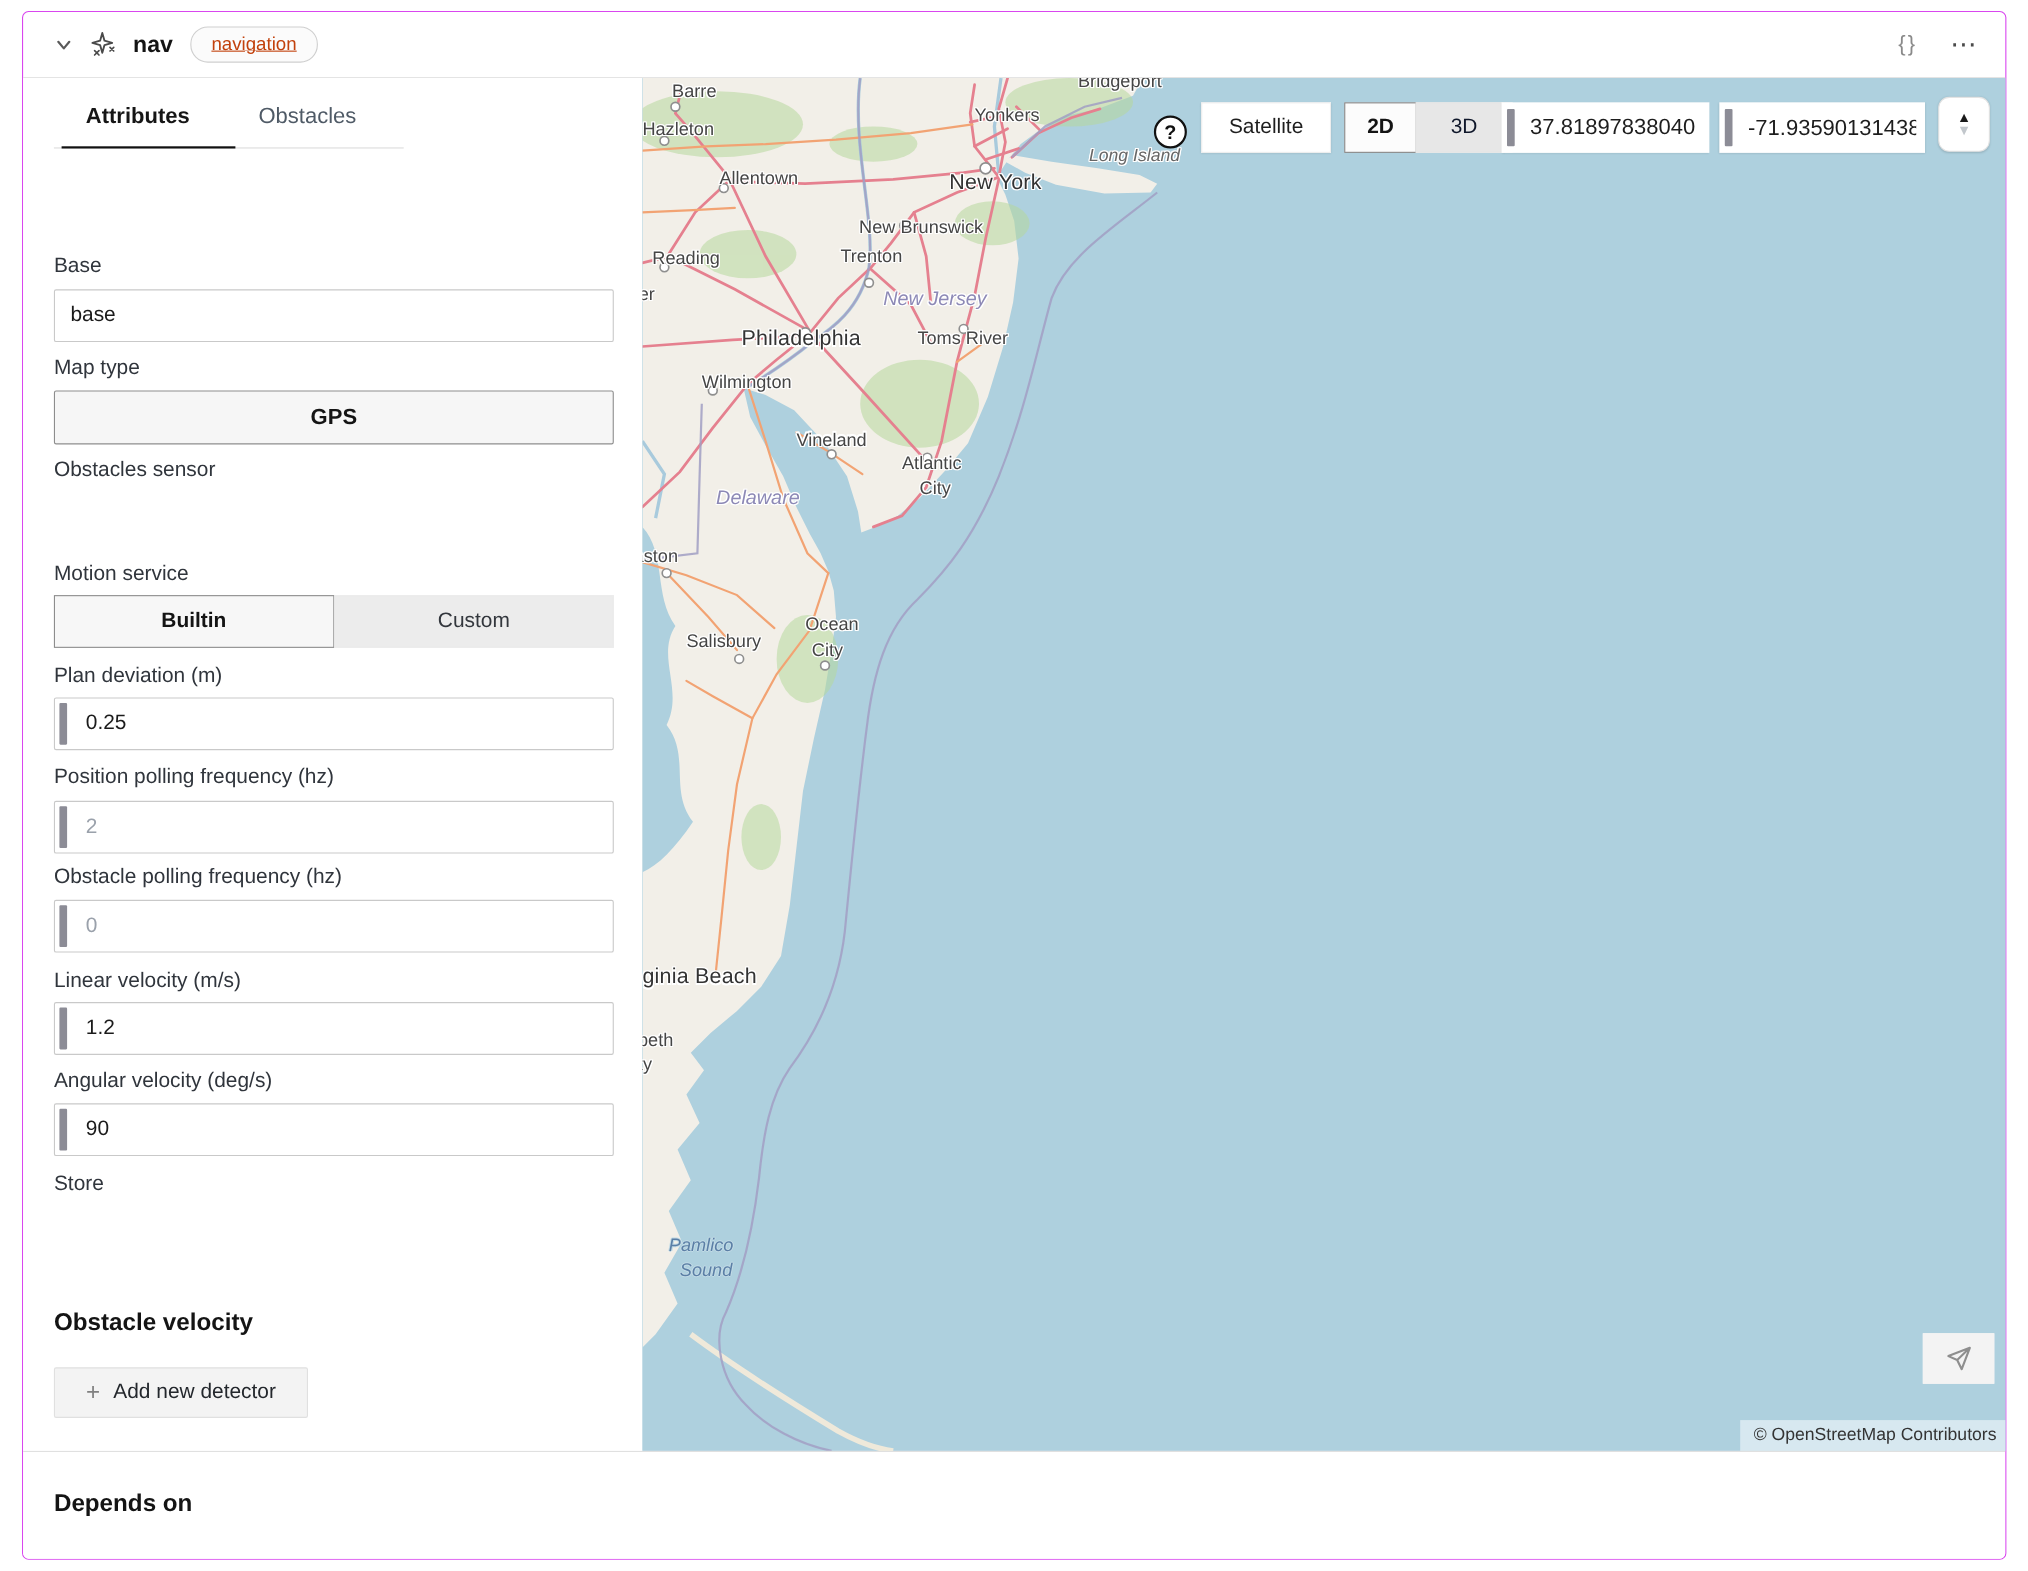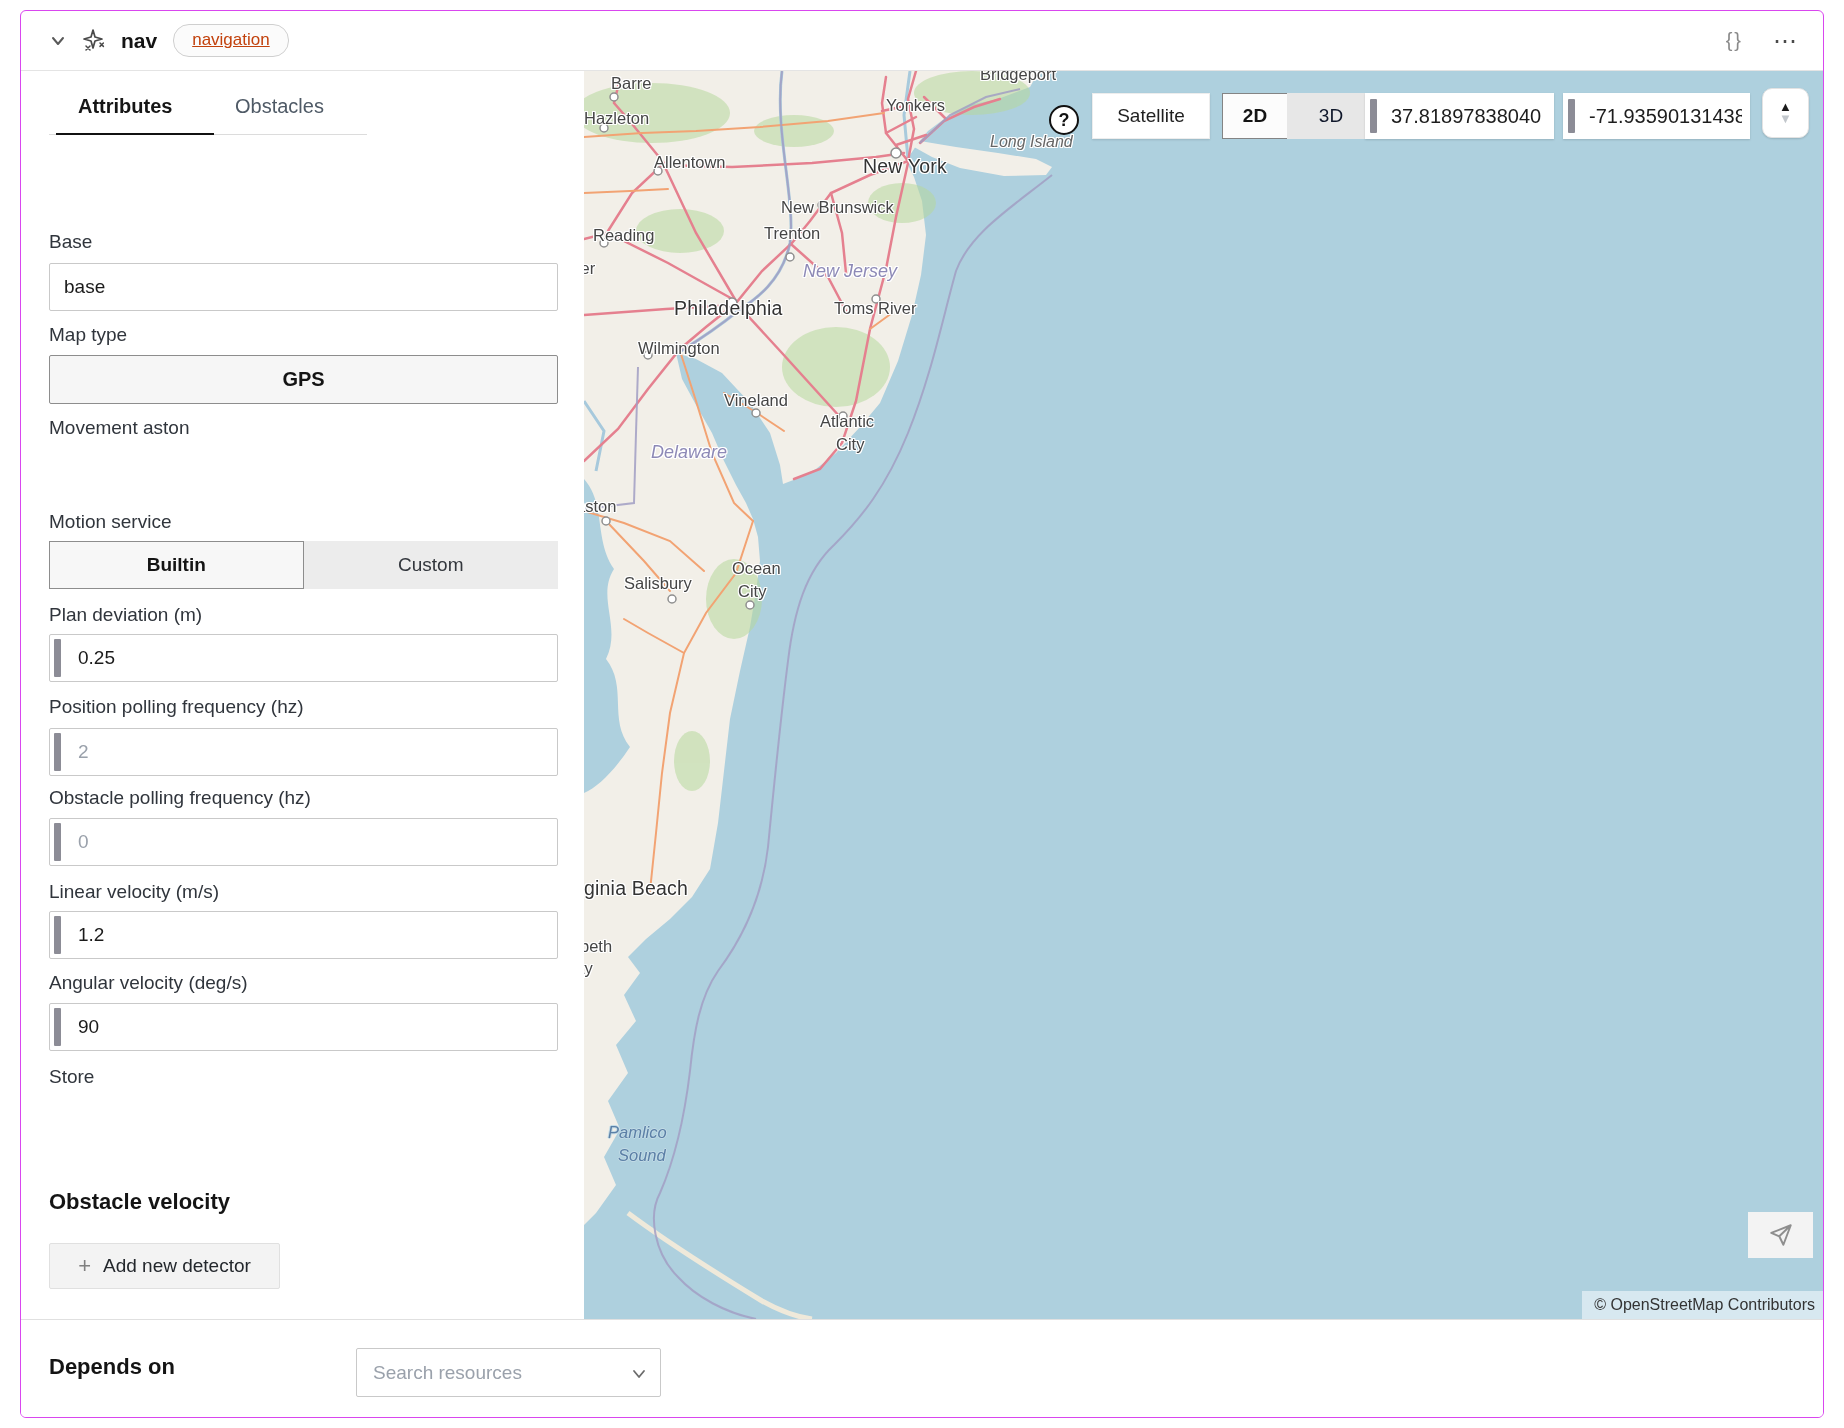--- a/index.html
+++ b/index.html
@@ -117,21 +117,21 @@
       <span class="tab inactive abs" style="left:214px; top:24px;">Obstacles</span>
       <div class="tab-rule" style="left:28px; top:63px; width:318px;"></div>
       <div class="tab-underline" style="left:35px; top:62px; width:158px;"></div>
 
       <div class="flabel" style="top:160px;">Base</div>
       <input class="txt" style="top: 192px;" value="base">
 
       <div class="flabel" style="top:253px;">Map type</div>
       <button class="btn-wide" style="top:284px;">GPS</button>
 
-      <div class="flabel" style="top:346px;">Movement aston</div>
+      <div class="flabel" style="top:346px;">Obstacles sensor</div>
 
       <div class="flabel" style="top:440px;">Motion service</div>
       <div class="seg" style="top:470px;">
         <button class="on">Builtin</button>
         <button class="off">Custom</button>
       </div>
 
       <div class="flabel" style="top:533px;">Plan deviation (m)</div>
       <div class="numwrap" style="top:563px;">
         <div class="handle"></div>
@@ -317,22 +317,16 @@
         <svg width="26" height="26" viewBox="0 0 24 24">
           <path d="M21 3 L10.4 13.2 M21 3 L14.2 21 L10.4 13.2 L3 10 Z" fill="none" stroke="#8e8e8e" stroke-width="1.8" stroke-linejoin="round"></path>
         </svg>
       </button>
       <div class="ctl attrib">© OpenStreetMap Contributors</div>
     </div>
   </div>
 
   <div class="footer">
     <div class="dep-h">Depends on</div>
-    <div class="selectbox">
-      <input placeholder="Search resources" style="">
-      <svg width="18" height="18" viewBox="0 0 18 18">
-        <polyline points="4,6 9,12 14,6" fill="none" stroke="#6b6b6b" stroke-width="1.8" stroke-linecap="round" stroke-linejoin="round"></polyline>
-      </svg>
-    </div>
   </div>
 
 </div>
 </div>
 
 </body></html>

